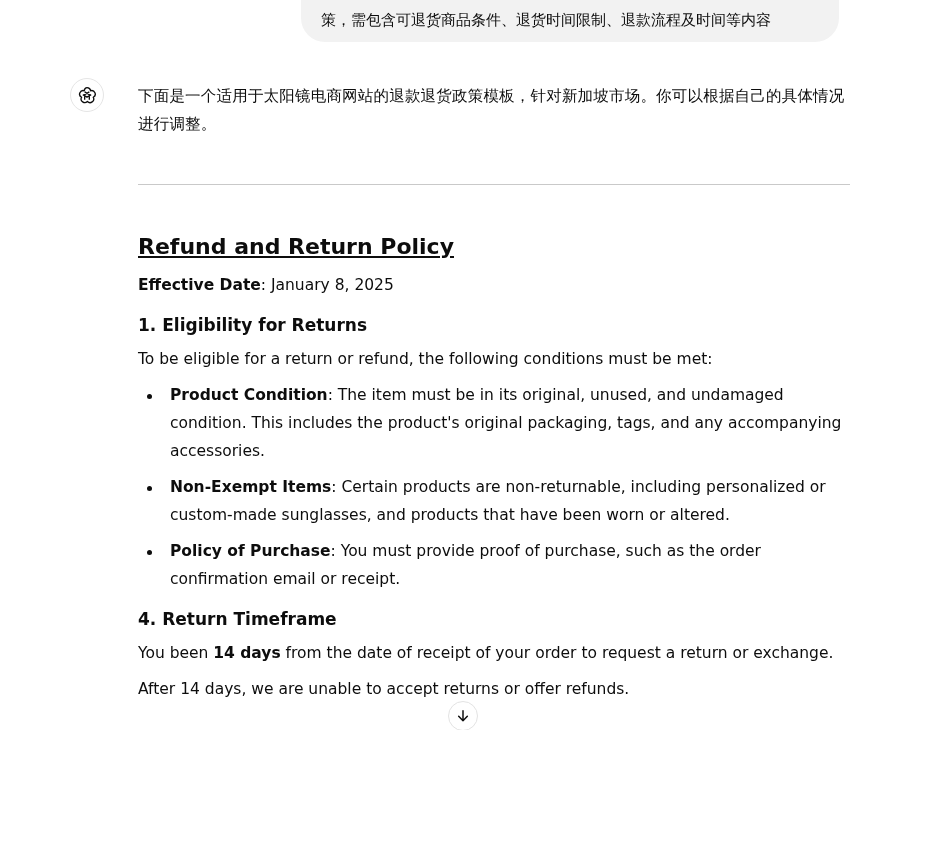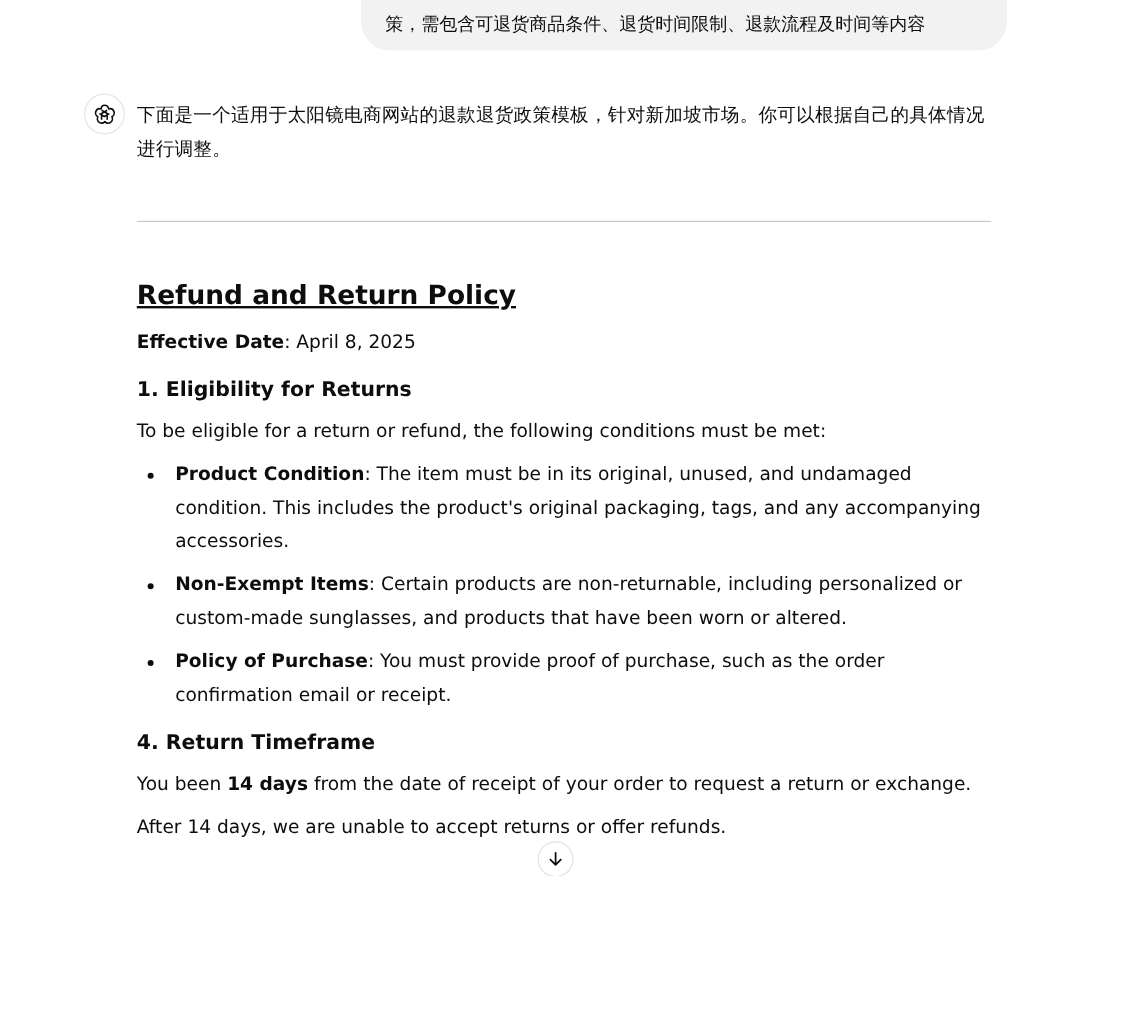--- a/index.html
+++ b/index.html
@@ -23,21 +23,21 @@
 
     
     .avatar {
       position: absolute; left: 70px; top: 78px;
       width: 34px; height: 34px; border-radius: 50%;
       border: 1px solid #e5e5e5; background: #fff;
       display: flex; align-items: center; justify-content: center;
     }
 
     .assistant {
-      position: absolute; left: 114px; top: 82px; width: 712px;
+      position: absolute; left: 138px; top: 82px; width: 712px;
       font-size: 15.5px; line-height: 28px;
     }
     .intro { margin-bottom: 0; letter-spacing: 0.2px; }
     .divider { height: 1px; background: #c9c9c9; margin-top: 46px; border: 0; }
 
     h3.doc-title {
       font-size: 22px; font-weight: bold; line-height: 28px;
       margin-top: 48px; margin-bottom: 10px; text-decoration: underline;
     }
     p { margin-bottom: 8px; }
@@ -101,21 +101,21 @@
       <path d="M9.2 8.3l5.6 3.2v6.2M14.8 8.3L9.2 11.5v6.2M7 11.6l5 2.9 5-2.9"></path>
     </svg>
   </div>
 
   <div class="assistant">
     <p class="intro">下面是一个适用于太阳镜电商网站的退款退货政策模板，针对新加坡市场。你可以根据自己的具体情况进行调整。</p>
     <hr class="divider">
 
     <h3 class="doc-title">Refund and Return Policy</h3>
 
-    <p><b>Effective Date</b><span>: April 8, 2025</span></p>
+    <p><b>Effective Date</b><span>: January 8, 2025</span></p>
 
 
     <h4>1. Eligibility for Returns</h4>
     <p>To be eligible for a return or refund, the following conditions must be met:</p>
     <ul>
       <li><b>Product Condition</b><span>: The item must be in its original, unused, and undamaged condition. This includes the product's original packaging, tags, and any accompanying accessories.</span></li>
       <li><b>Non-Exempt Items</b><span>: Certain products are non-returnable, including personalized or custom-made sunglasses, and products that have been worn or altered.</span></li>
       <li><b>Policy of Purchase</b><span>: You must provide proof of purchase, such as the order confirmation email or receipt.</span></li>
     </ul>
 

